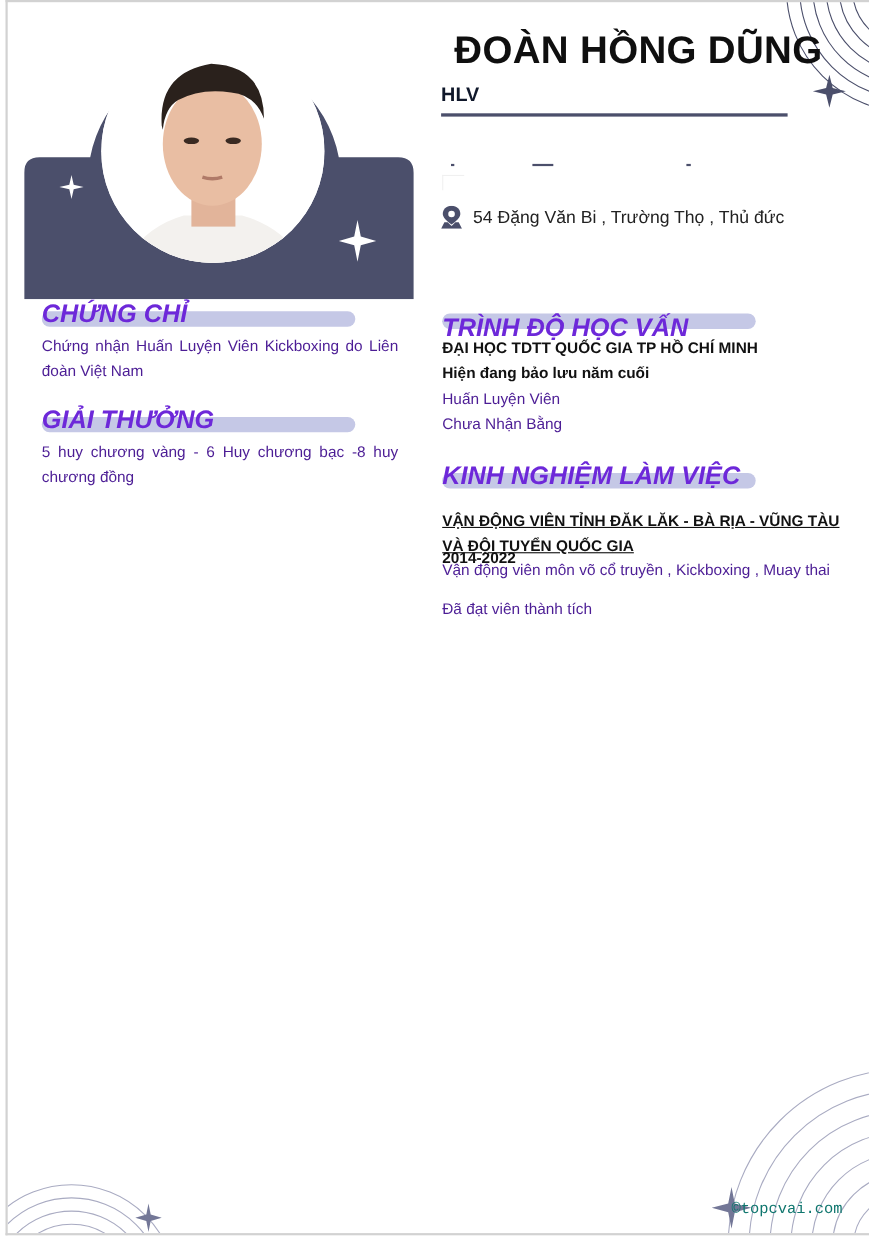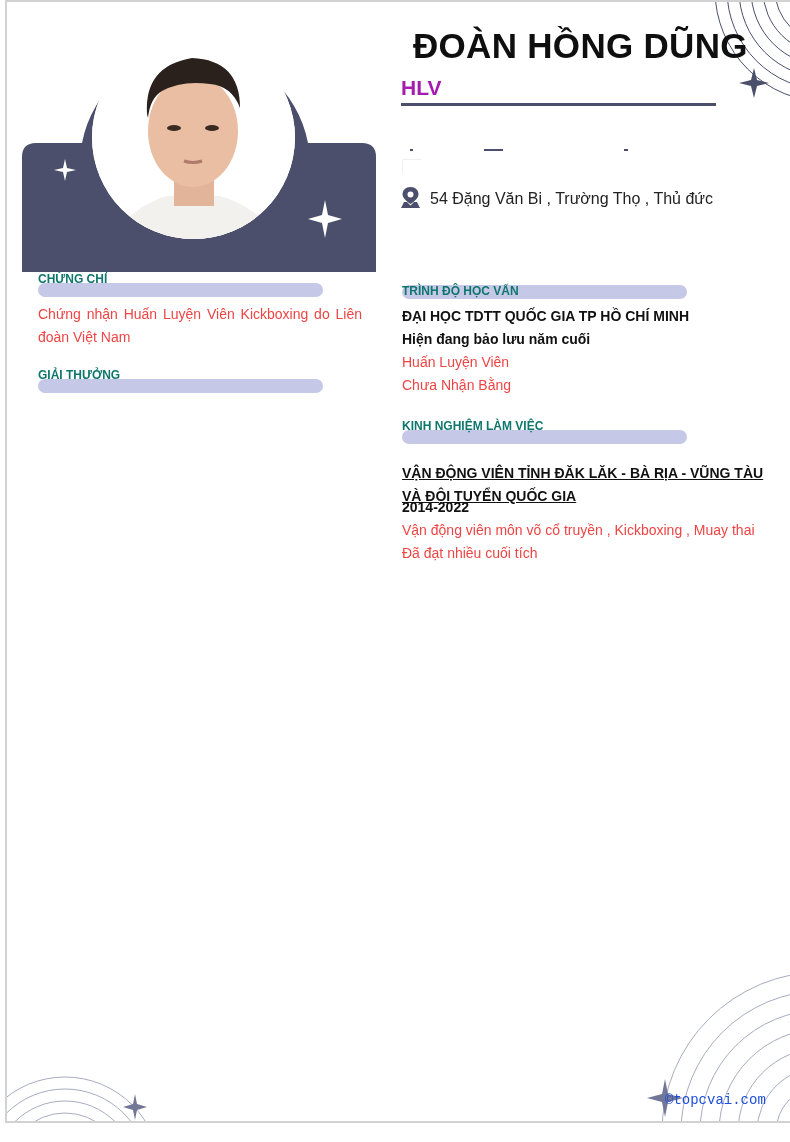--- a/index.html
+++ b/index.html
@@ -13,31 +13,31 @@
     .deco { position: absolute; }
     .hero-shape { position: absolute; left: 15px; top: 20px; width: 356px; height: 250px; }
     .photo {
       position: absolute; left: 85px; top: 34px; width: 203px; height: 203px; border-radius: 50%;
       overflow: hidden; background: #fff;
     }
     .name {
       position: absolute; left: 406px; top: 24px; font-size: 35px; font-weight: 700; color: #0f0f0f;
       letter-spacing: 0.3px;
     }
-    .role { position: absolute; left: 394px; top: 74px; font-size: 21px; font-weight: 700; color: #a21caf; }
+    .role { position: absolute; left: 394px; top: 74px; font-size: 18px; font-weight: 700; color: #0f172a; }
     .role-line { position: absolute; left: 394px; top: 101px; width: 315px; height: 3px; background: #4b4f6b; }
     .dash { position: absolute; height: 2px; background: #4b4f6b; }
     .faint-box { position: absolute; left: 395px; top: 157px; width: 20px; height: 14px; border-left: 1px solid #f0f0f0; border-top: 1px solid #f0f0f0; }
     .address { position: absolute; left: 394px; top: 185px; display: flex; align-items: flex-end; gap: 10px; font-size: 16px; color: #222; }
-    .sec-title { position: absolute; font-size: 12px; font-weight: 700; color: #0f766e; z-index: 2; white-space: nowrap; }
+    .sec-title { position: absolute; font-size: 23px; font-weight: 700; color: #6d28d9; z-index: 2; white-space: nowrap; font-style: italic; }
     .sec-bar { position: absolute; height: 14px; background: #c5c8e6; border-radius: 7px; z-index: 1; }
-    .txt { position: absolute; font-size: 14px; line-height: 23px; color: #ef4444; }
+    .txt { position: absolute; font-size: 14px; line-height: 23px; color: #4c1d95; }
     .just { text-align: justify; }
     .bold { font-weight: 700; color: #111; }
-    .watermark { position: absolute; left: 658px; top: 1090px; font-family: "Liberation Mono", "DejaVu Sans Mono", monospace; font-size: 14px; color: #1d4ed8; }
+    .watermark { position: absolute; left: 658px; top: 1090px; font-family: "Liberation Mono", "DejaVu Sans Mono", monospace; font-size: 14px; color: #0f766e; }
   </style>
 </head>
 <body>
 
 <div class="page">
 
   <svg class="deco" style="left:690px;top:-2px;" width="100" height="110" viewBox="0 0 100 110">
     <g fill="none" stroke="#4b4f6b" stroke-width="1">
       <circle cx="130" cy="-10" r="112"></circle>
       <circle cx="130" cy="-10" r="100"></circle>
@@ -85,34 +85,35 @@
     </svg>
     <span>54 Đặng Văn Bi , Trường Thọ , Thủ đức</span>
   </div>
 
   <div class="sec-bar" style="left:31px;top:281px;width:285px;"></div>
   <div class="sec-title" style="left:31px;top:270px;">CHỨNG CHỈ</div>
   <div class="txt just" style="left:31px;top:301px;width:324px;">Chứng nhận Huấn Luyện Viên Kickboxing do Liên đoàn Việt Nam</div>
 
   <div class="sec-bar" style="left:31px;top:377px;width:285px;"></div>
   <div class="sec-title" style="left:31px;top:366px;">GIẢI THƯỞNG</div>
+  <div class="txt just" style="left:31px;top:397px;width:324px;">5 huy chương vàng - 6 Huy chương bạc -8 huy chương đồng</div>
 
   <div class="sec-bar" style="left:395px;top:283px;width:285px;"></div>
   <div class="sec-title" style="left:395px;top:282px;">TRÌNH ĐỘ HỌC VẤN</div>
   <div class="txt bold" style="left:395px;top:303px;">ĐẠI HỌC TDTT QUỐC GIA TP HỒ CHÍ MINH</div>
   <div class="txt bold" style="left:395px;top:326px;">Hiện đang bảo lưu năm cuối</div>
   <div class="txt" style="left:395px;top:349px;">Huấn Luyện Viên</div>
   <div class="txt" style="left:395px;top:372px;">Chưa Nhận Bằng</div>
 
   <div class="sec-bar" style="left:395px;top:428px;width:285px;"></div>
   <div class="sec-title" style="left:395px;top:417px;">KINH NGHIỆM LÀM VIỆC</div>
   <div class="txt bold" style="left:395px;top:460px;width:375px;text-decoration:underline;">VẬN ĐỘNG VIÊN TỈNH ĐĂK LĂK - BÀ RỊA - VŨNG TÀU VÀ ĐỘI TUYỂN QUỐC GIA</div>
   <div class="txt bold" style="left:395px;top:494px;">2014-2022</div>
-  <div class="txt" style="left:395px;top:517px;">Vận động viên môn võ cổ truyền , Kickboxing , Muay thai</div>
-  <div class="txt" style="left:395px;top:540px;">Đã đạt nhiều cuối tích</div>
+  <div class="txt" style="left:395px;top:505px;">Vận động viên môn võ cổ truyền , Kickboxing , Muay thai</div>
+  <div class="txt" style="left:395px;top:540px;">Đã đạt viên thành tích</div>
 
   <svg class="deco" style="left:0px;top:1060px;" width="200" height="63" viewBox="0 0 200 63">
     <g fill="none" stroke="#a9abc2" stroke-width="1">
       <circle cx="58" cy="110" r="95"></circle>
       <circle cx="58" cy="110" r="83"></circle>
       <circle cx="58" cy="110" r="71"></circle>
       <circle cx="58" cy="110" r="59"></circle>
     </g>
     <path d="M128 32 L130 42 L140 45 L130 48 L128 58 L126 48 L116 45 L126 42 Z" fill="#737797"></path>
   </svg>

